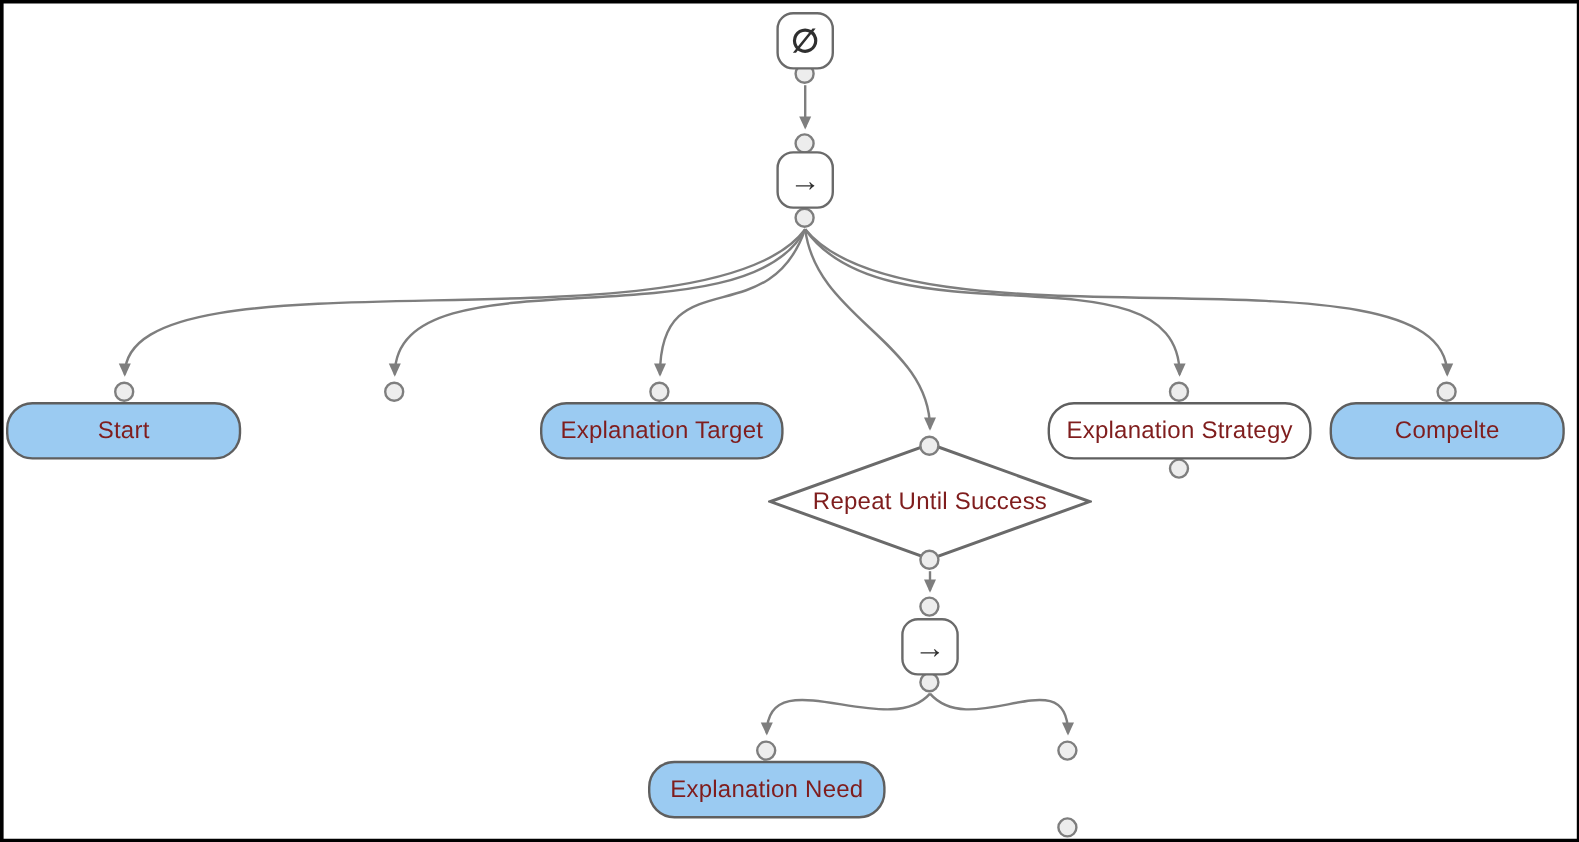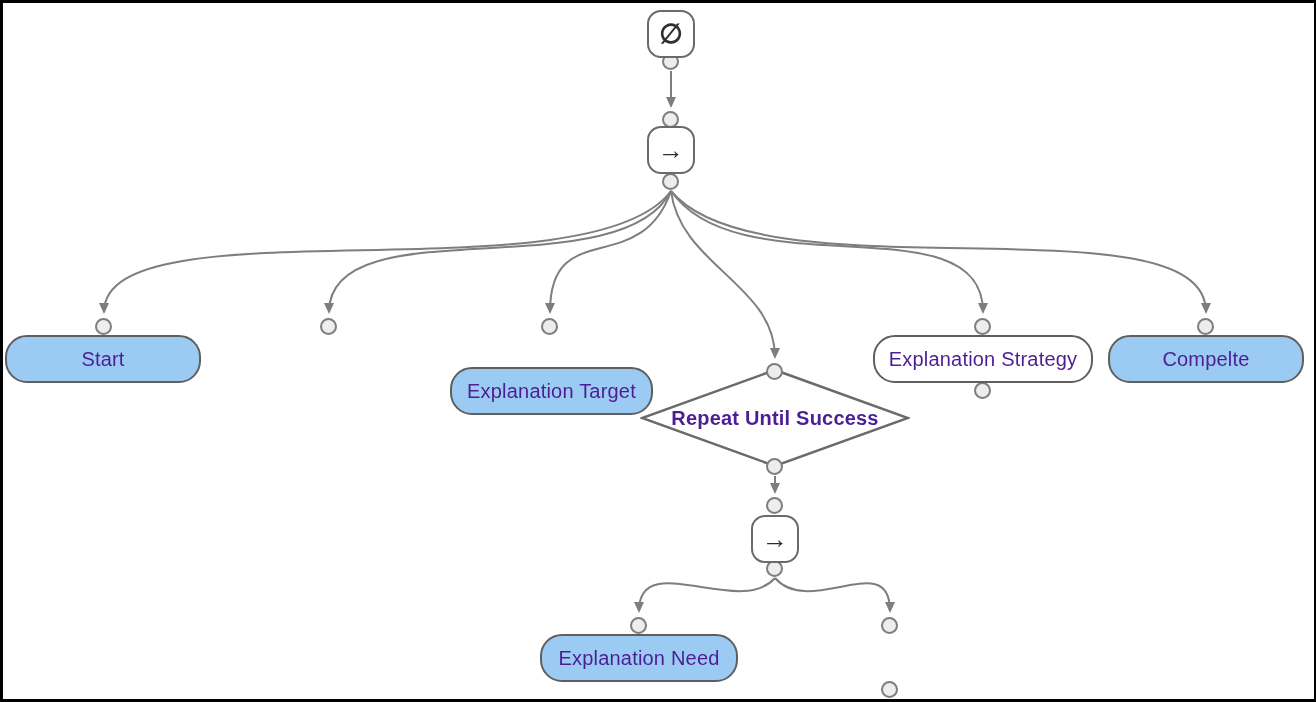--- a/index.html
+++ b/index.html
@@ -35,21 +35,21 @@
     z-index: 2;
   }
   .port.front { z-index: 4; }
 
   
   .node {
     position: absolute;
     box-sizing: border-box;
     display: flex; align-items: center; justify-content: center;
     z-index: 3;
-    color: #4c1d95;
+    color: #7f1d1d;
     font-size: 20px;
     letter-spacing: 0.2px;
   }
   .node.leaf {
     height: 48px;
     border: 2.5px solid #5f5f5f;
     border-radius: 22px;
     background: #ffffff;
   }
   .node.blue { background: #9bcbf2; }
@@ -63,21 +63,21 @@
   }
   .icon-node .glyph { font-weight: bold; line-height: 1; }
   .icon-node .glyph.empty { font-weight: 600; font-size: 27px; }
 
   
   .node.diamond {
     background: transparent;
     border: none;
   }
   .node.diamond svg { position: absolute; inset: 0; }
-  .node.diamond .label { position: relative; z-index: 1; font-weight: bold; }
+  .node.diamond .label { position: relative; z-index: 1; }
 </style>
 </head>
 <body>
 
 <div class="canvas">
 
   <svg class="edges" width="1316" height="702" viewBox="0 0 1316 702">
     <defs>
       <marker id="arrow" markerUnits="userSpaceOnUse" markerWidth="14" markerHeight="14" refX="10" refY="6" orient="auto">
         <path d="M1,1 L12,6 L1,11 Z" fill="#7e7e7e"></path>
@@ -124,21 +124,21 @@
 
   <div class="node icon-node" style="left:751px; top:515px;">
     <span class="glyph">→</span>
   </div>
 
   <div class="node leaf blue" style="left:5px; top:335px; width:196px;">
     <span>Start</span>
   </div>
 
 
-  <div class="node leaf blue" style="left:450px; top:335px; width:203px;margin-top:32px;">
+  <div class="node leaf blue" style="left:450px; top:335px; width:203px;">
     <span>Explanation Target</span>
   </div>
 
   <div class="node leaf" style="left:873px; top:335px; width:220px;">
     <span>Explanation Strategy</span>
   </div>
 
   <div class="node leaf blue" style="left:1108px; top:335px; width:196px;">
     <span>Compelte</span>
   </div>

